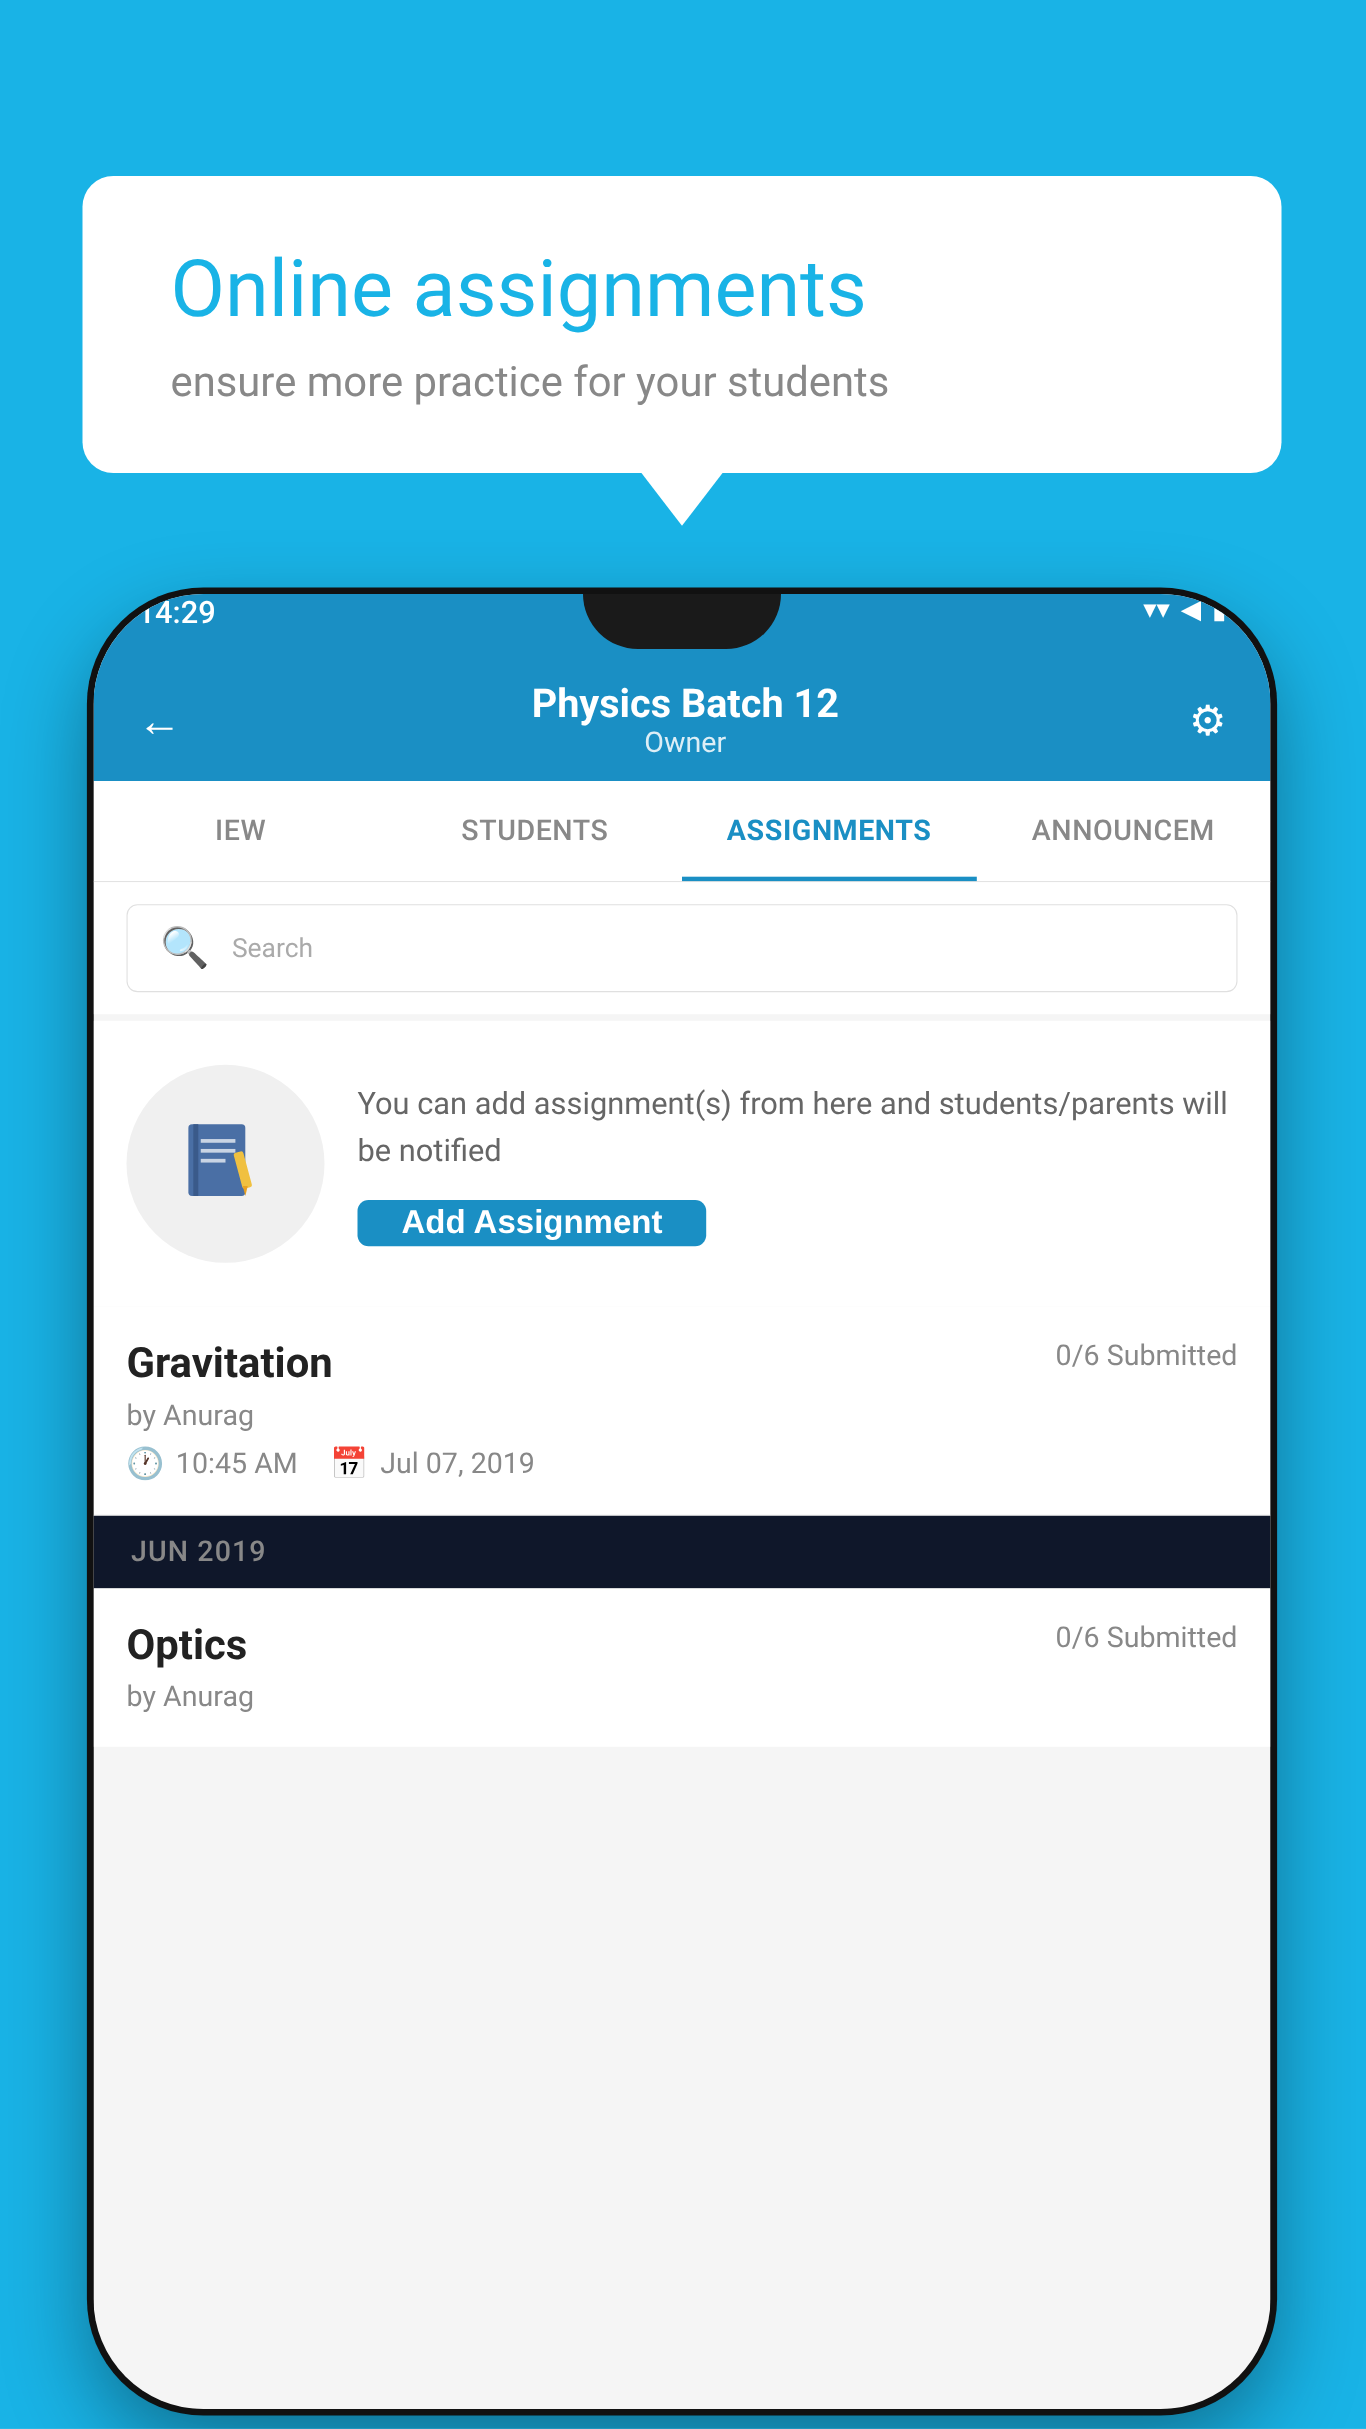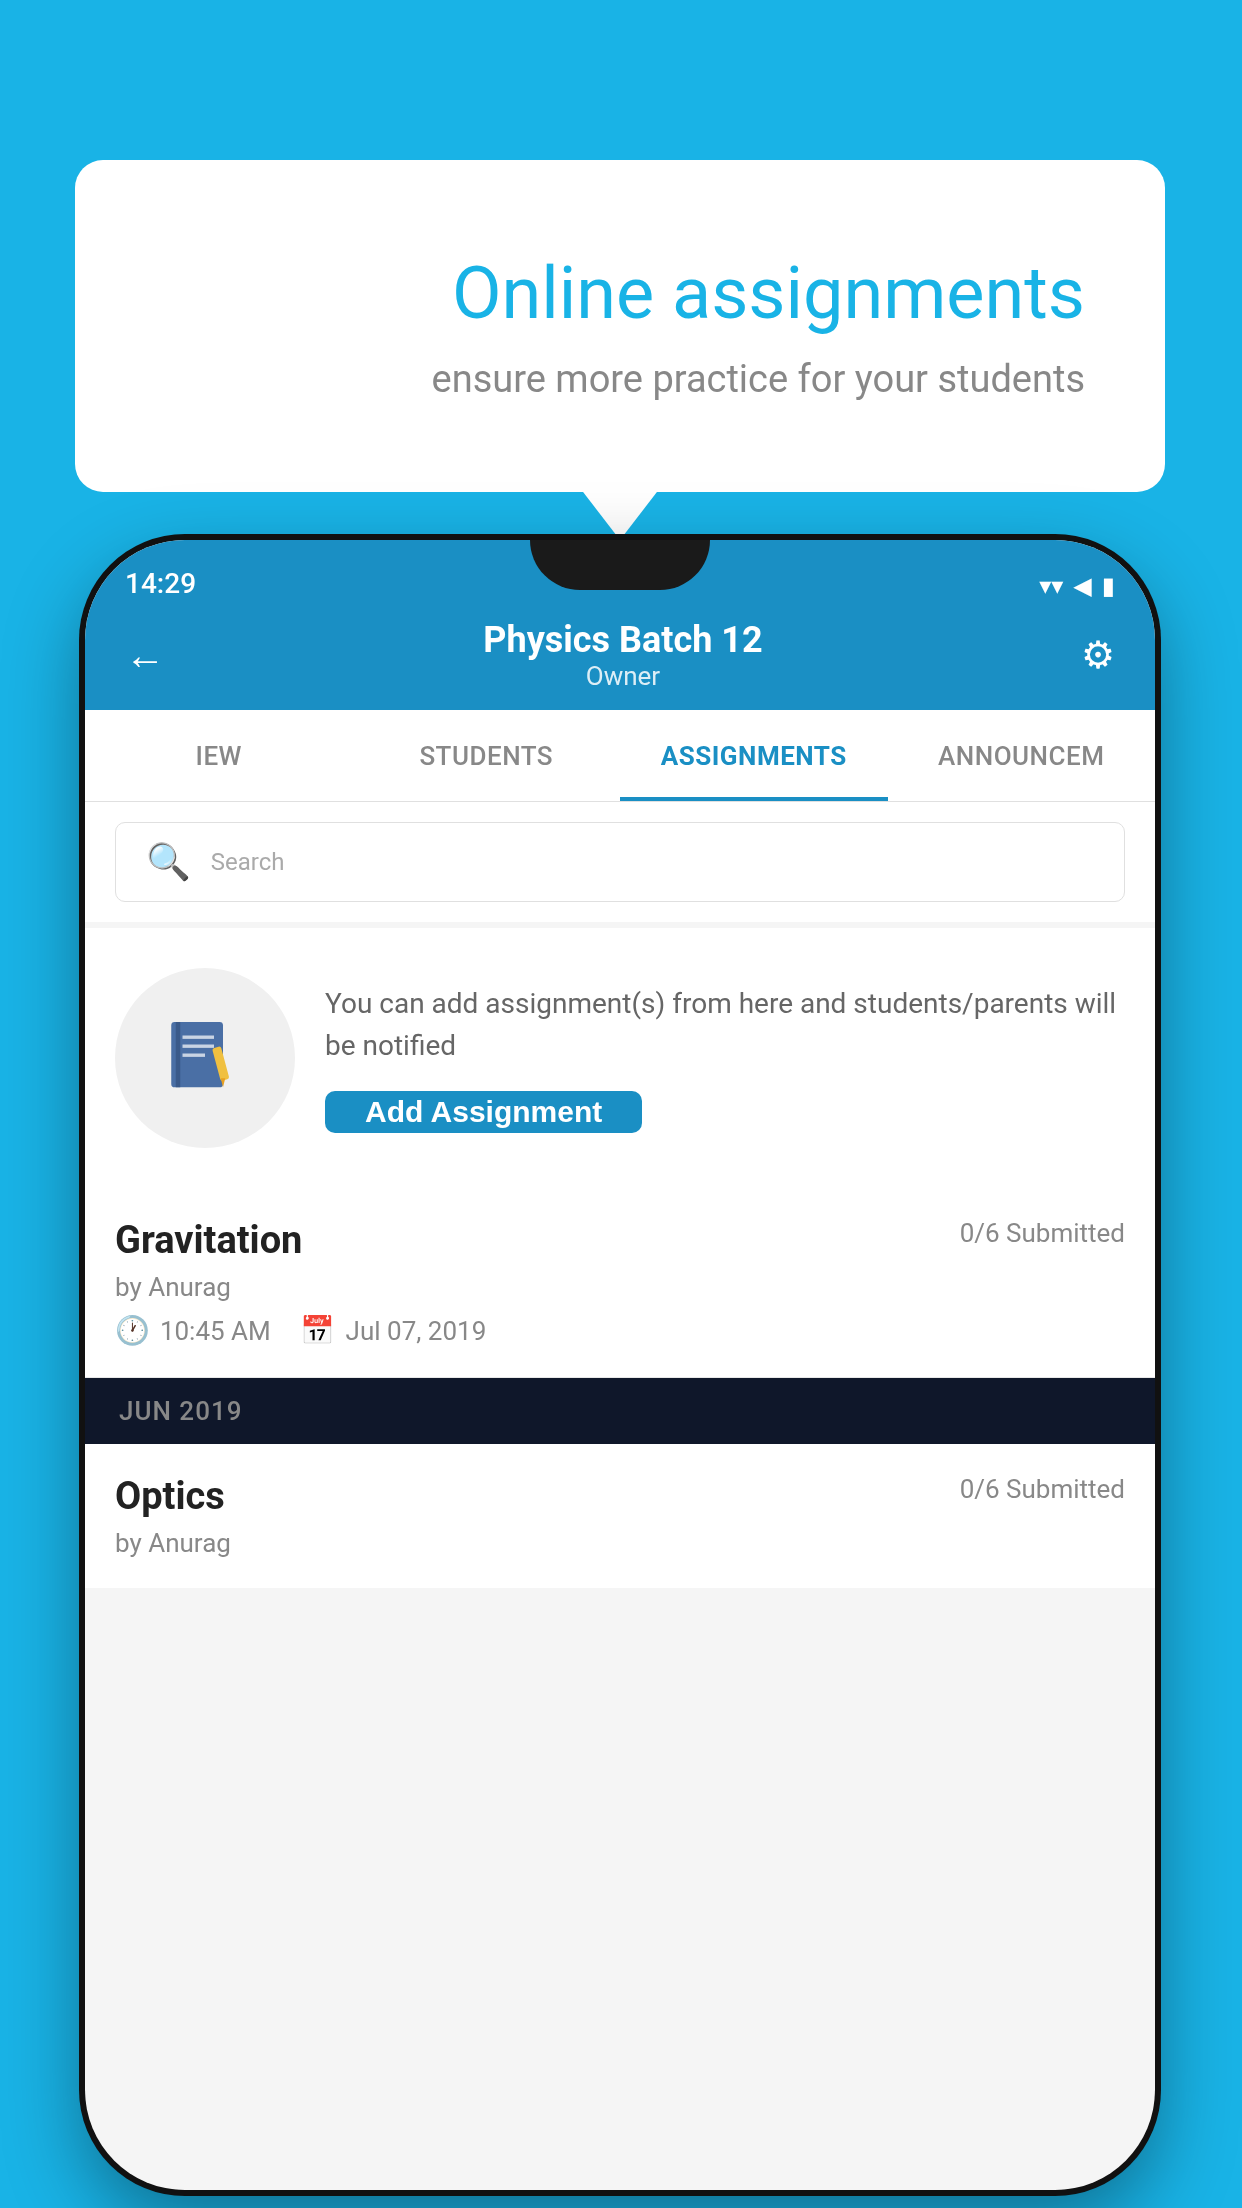--- a/index.html
+++ b/index.html
@@ -17,22 +17,22 @@
     .speech-bubble-container {
       position: absolute;
       top: 160px;
       left: 75px;
       width: 1090px;
     }
 
     .speech-bubble {
       background: white;
       border-radius: 28px;
-      padding: 91px 80px;
-      text-align: right;
+      padding: 60px 80px;
+      text-align: left;
       position: relative;
     }
 
     .speech-bubble::after {
       content: '';
       position: absolute;
       bottom: -48px;
       left: 50%;
       transform: translateX(-50%);
       width: 0;
@@ -79,21 +79,21 @@
       background: #f5f5f5;
       border-radius: 94px;
       overflow: hidden;
     }
 
     
     .status-bar {
       height: 60px;
       background: #1a8fc4;
       display: flex;
-      align-items: flex-end;
+      align-items: flex-start;
       justify-content: space-between;
       padding: 0 40px;
       position: relative;
       gap: 24px;
     }
 
     .status-time {
       color: white;
       font-size: 28px;
       font-weight: 500;

